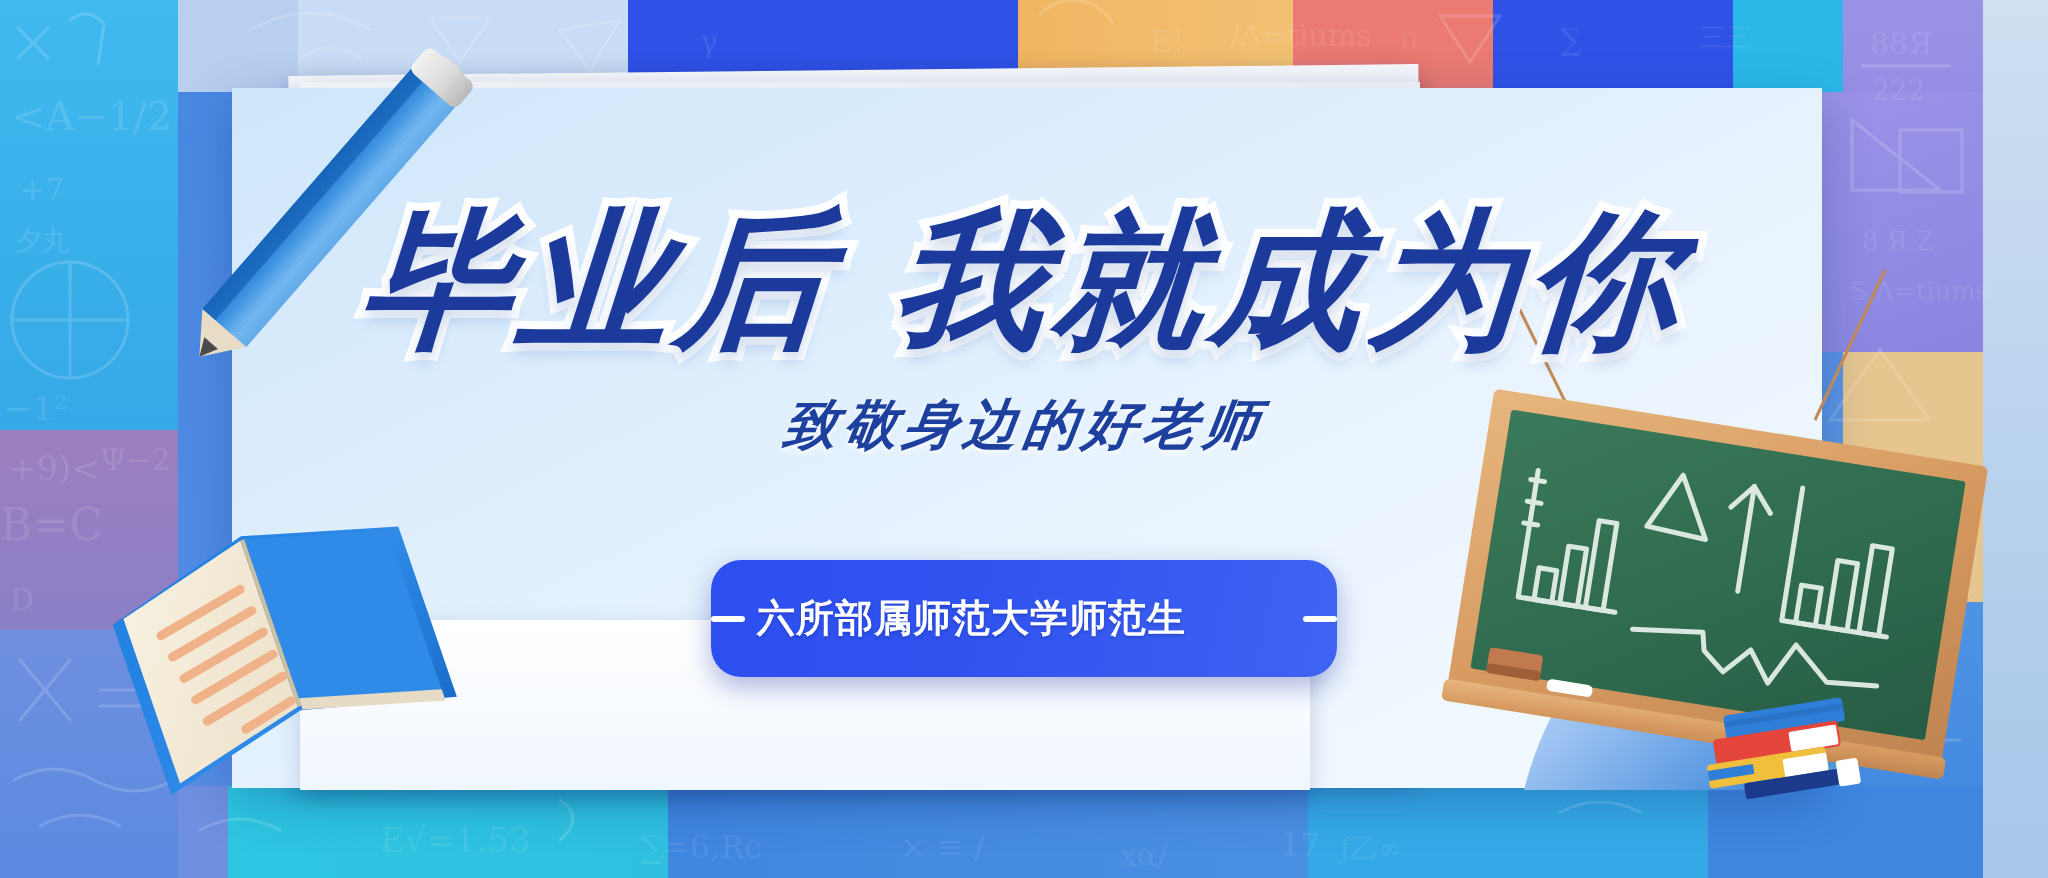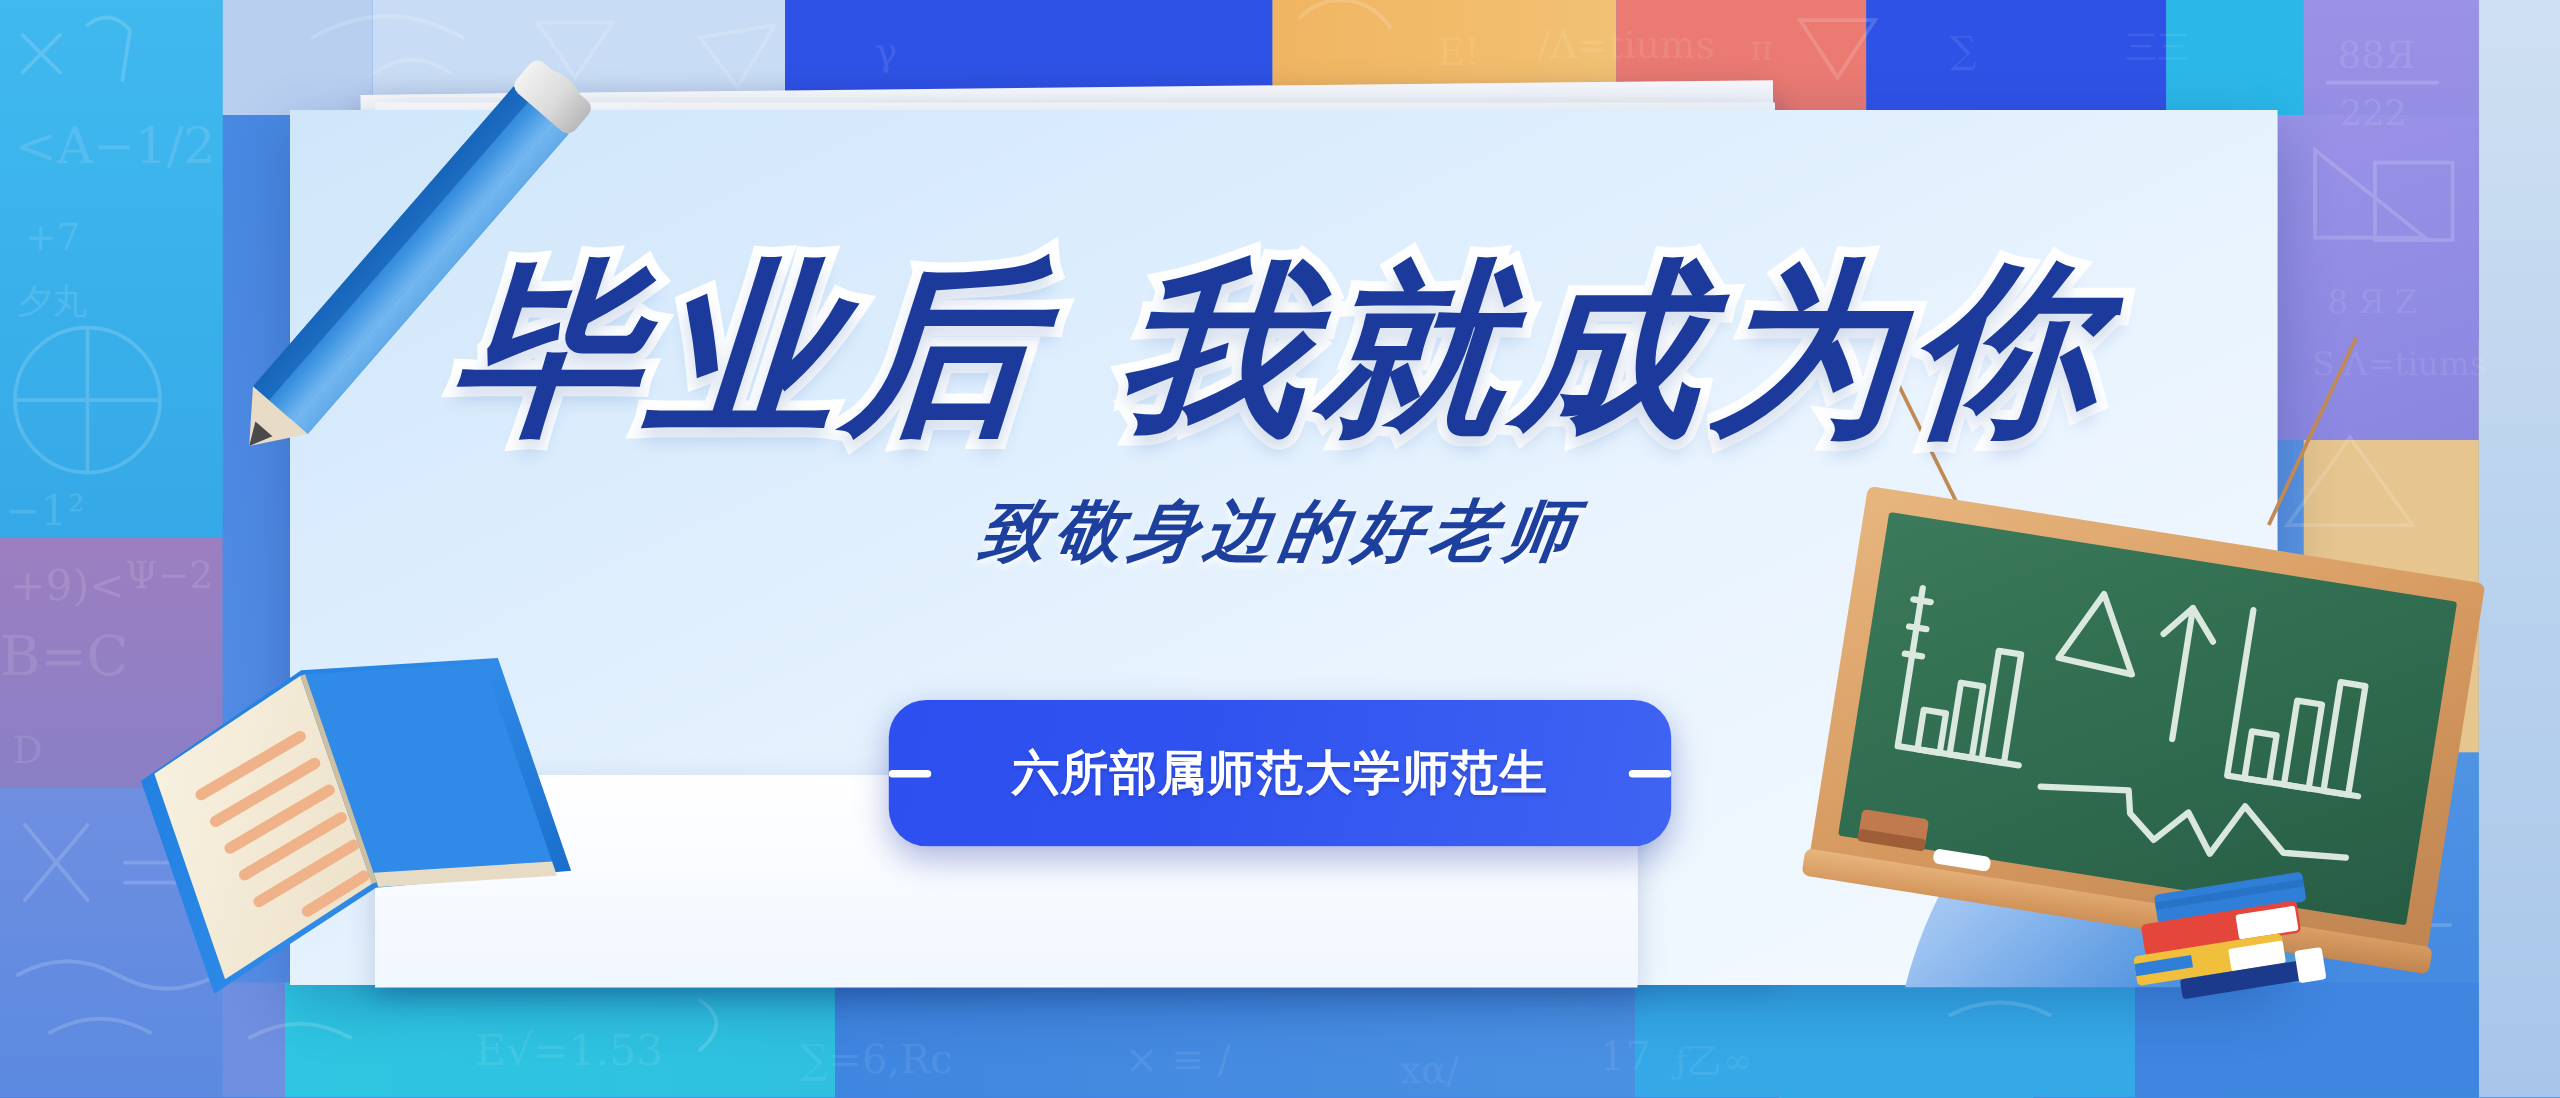--- a/index.html
+++ b/index.html
@@ -105,21 +105,21 @@
     justify-content: center;
     z-index: 50;
   }
   .badge-dash {
     width: 34px; height: 6px; border-radius: 3px;
     background: #ffffff;
     flex: 0 0 auto;
   }
   .badge-text {
     flex: 1 1 auto;
-    text-align: center;
+    text-align: left;
     color: #ffffff;
     font-family: "DejaVu Sans", "Liberation Sans", sans-serif;
     font-weight: 700;
     font-size: 38px;
     line-height: 1.26;
     letter-spacing: 1px;
     padding: 0 12px;
     text-shadow: 0 2px 3px rgba(10,25,90,.25);
   }
 

